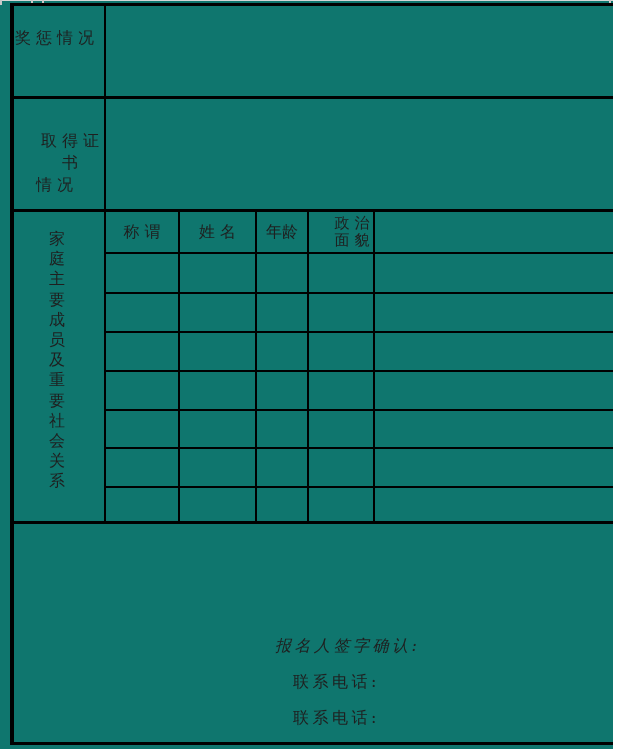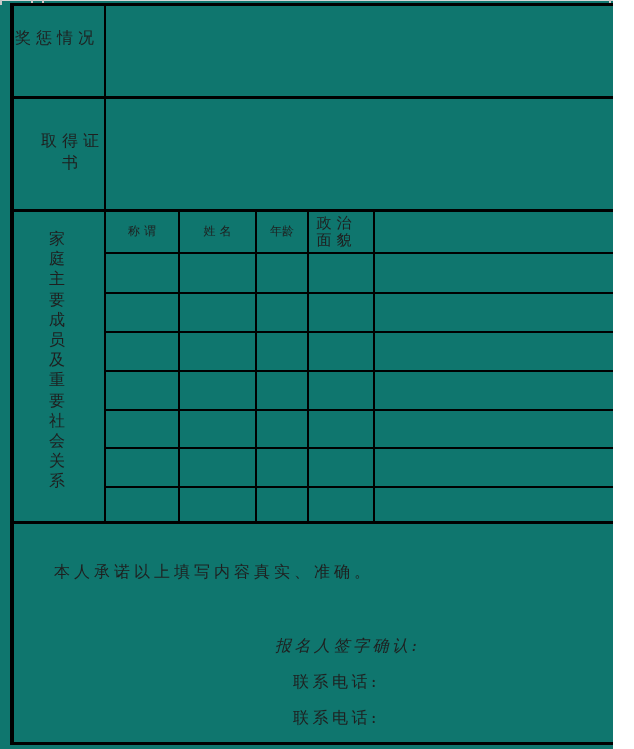--- a/index.html
+++ b/index.html
@@ -13,21 +13,21 @@
     overflow:hidden;
   }
   .ln { position:absolute; background:#000000; }
   .txt { position:absolute; white-space:nowrap; font-size:16px; }
   .center { text-align:center; }
   .ls5 { letter-spacing:5px; }
   .ls4 { letter-spacing:4px; }
   .hdr {
     position:absolute; top:210px; height:43px;
     display:flex; align-items:center; justify-content:center;
-    font-size:12px; line-height:19px; text-align:center;
+    font-size:16px; line-height:19px; text-align:center;
   }
   .hdr2 { font-size:15px; line-height:17px; }
   .vertical-label {
     position:absolute; left:10px; width:94px; top:229px;
   }
   .vertical-label span {
     display:block; width:18px; margin:0 auto;
     font-size:16px; line-height:20.2px;
     word-break:break-all; white-space:normal; text-align:center;
   }
@@ -76,42 +76,42 @@
   <div class="ln" style="left:104px;top:331px;width:518px;height:2px;"></div>
   <div class="ln" style="left:104px;top:370px;width:518px;height:2px;"></div>
   <div class="ln" style="left:104px;top:409px;width:518px;height:2px;"></div>
   <div class="ln" style="left:104px;top:447px;width:518px;height:2px;"></div>
   <div class="ln" style="left:104px;top:486px;width:518px;height:2px;"></div>
 
   <div class="txt center ls5" style="left:10px;width:94px;top:28px;">奖惩情况</div>
 
   <div class="txt center ls5" style="left:10px;width:94px;top:130px;line-height:22px;white-space:normal;">
     <span style="display:block;padding-left:31px;">取得证书</span>
+    <span style="display:block;">情况</span>
   </div>
 
   <div class="vertical-label">
     <span>家庭主要成员及重要社会关系</span>
   </div>
 
   <div class="hdr" style="left:106px;width:72px;">称 谓</div>
   <div class="hdr" style="left:257px;width:50px;">年龄</div>
   <div class="hdr" style="left:180px;width:75px;">姓 名</div>
-  <div class="hdr hdr2" style="left:302px;width:64px;flex-direction:column;border-radius:17px;">
+  <div class="hdr hdr2" style="left:320px;width:64px;flex-direction:column;border-radius:17px;">
     <span>政 治</span>
     <span>面 貌</span>
   </div>
 
   <div class="cell-hotspot" style="left:106px;top:6px;width:516px;height:90px;"></div>
   <div class="cell-hotspot" style="left:106px;top:99px;width:516px;height:110px;"></div>
   <div class="cell-hotspot" style="left:106px;top:254px;width:516px;height:38px;"></div>
   <div class="cell-hotspot" style="left:106px;top:294px;width:516px;height:37px;"></div>
   <div class="cell-hotspot" style="left:106px;top:333px;width:516px;height:37px;"></div>
   <div class="cell-hotspot" style="left:106px;top:372px;width:516px;height:37px;"></div>
   <div class="cell-hotspot" style="left:106px;top:411px;width:516px;height:36px;"></div>
   <div class="cell-hotspot" style="left:106px;top:449px;width:516px;height:37px;"></div>
   <div class="cell-hotspot" style="left:106px;top:488px;width:516px;height:33px;"></div>
 
-  <div class="txt ls4" style="left:54px;top:562px;">本人承诺以上填写内容真实、准确。</div>
   <div class="txt" style="left:275px;top:636px;letter-spacing:3.5px;font-style:italic;">报名人签字确认:</div>
   <div class="txt" style="left:293px;top:672px;letter-spacing:3.5px;">联系电话:</div>
   <div class="txt" style="left:293px;top:708px;letter-spacing:3.5px;">联系电话:</div>
 
 </div>
 
 </body></html>

